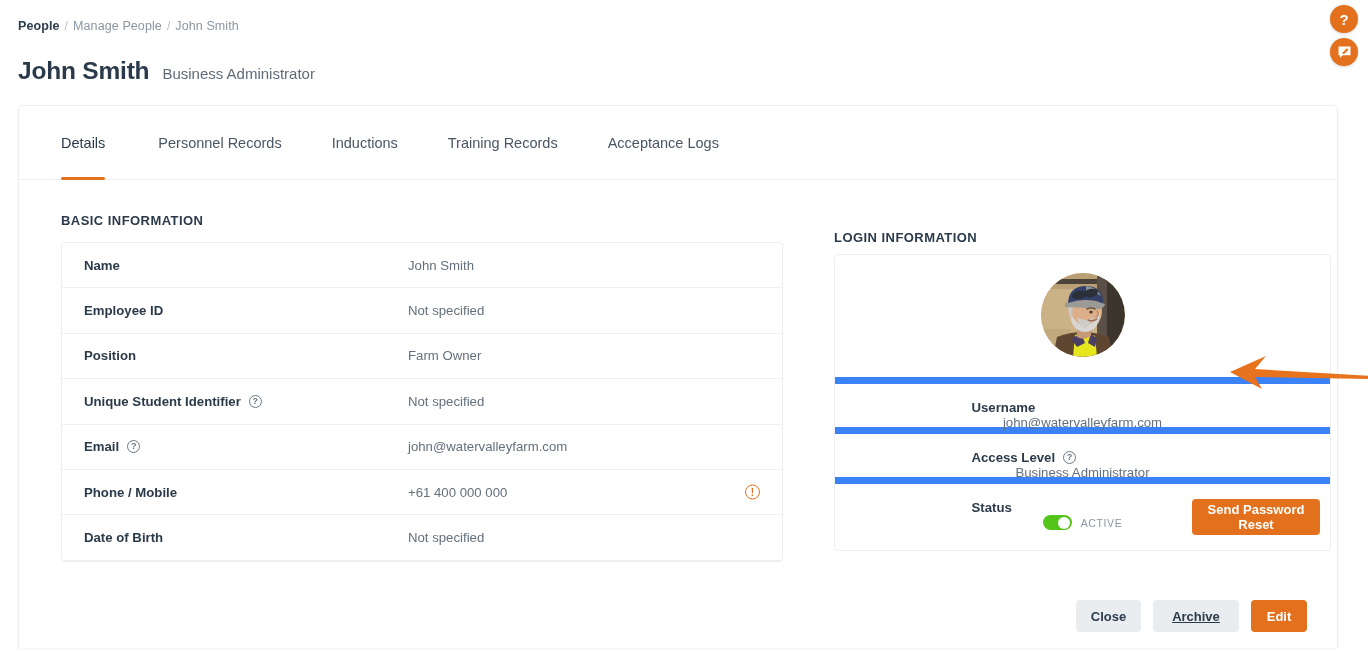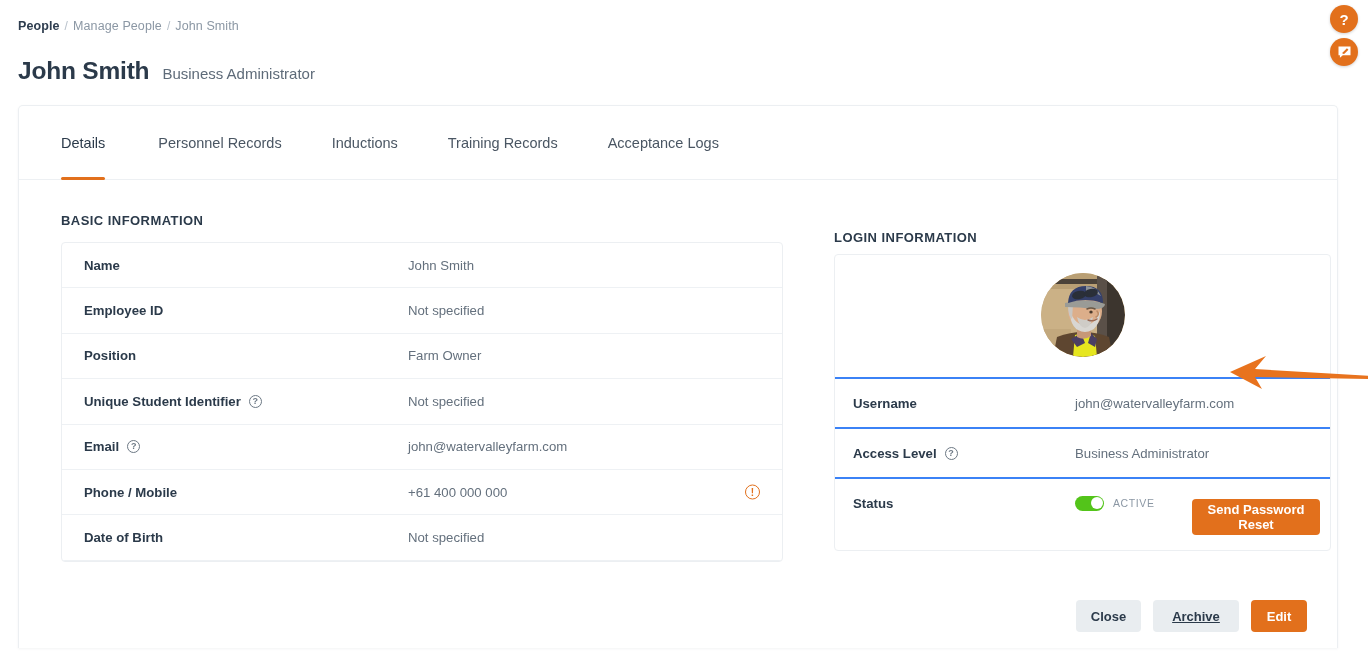--- a/index.html
+++ b/index.html
@@ -125,22 +125,23 @@
   .avatar {
     width: 84px; height: 84px; border-radius: 50%;
     overflow: hidden; position: relative;
     background: #cbb692;
   }
   .avatar svg { display: block; width: 84px; height: 84px; }
 
   .login-rows { position: absolute; left: 0; right: 0; top: 122px; }
   .login-row {
     display: flex; align-items: center; height: 50px;
-    border-top: 2px solid #3b82f6;
+    border-top: 7px solid #3b82f6;
     padding: 16px 18px;
+    flex-direction: column;
   }
   .login-row .info-label { width: 222px; }
   .login-row .info-value { font-size: 13.2px; color: #64707d; }
 
   
   .toggle-wrap { display: flex; align-items: center; gap: 9px; }
   .toggle {
     width: 29px; height: 15px; border-radius: 9px; background: #53c41a;
     position: relative; cursor: pointer; flex: none;
   }

